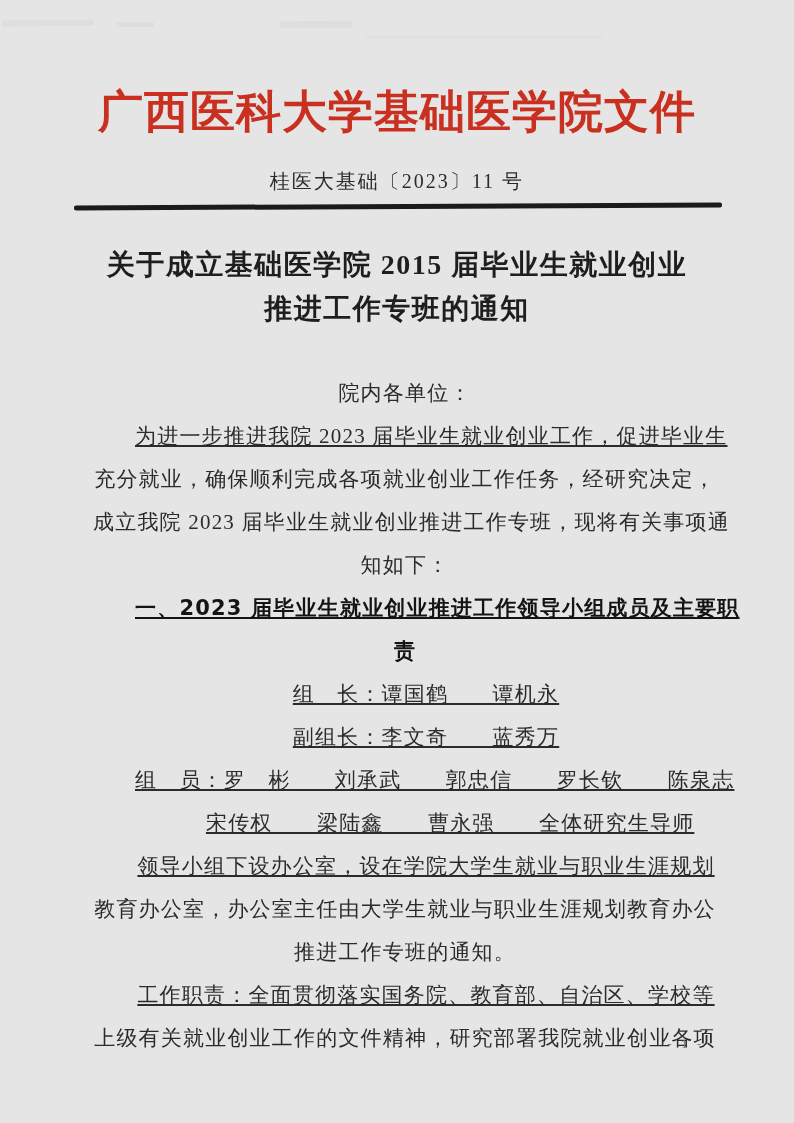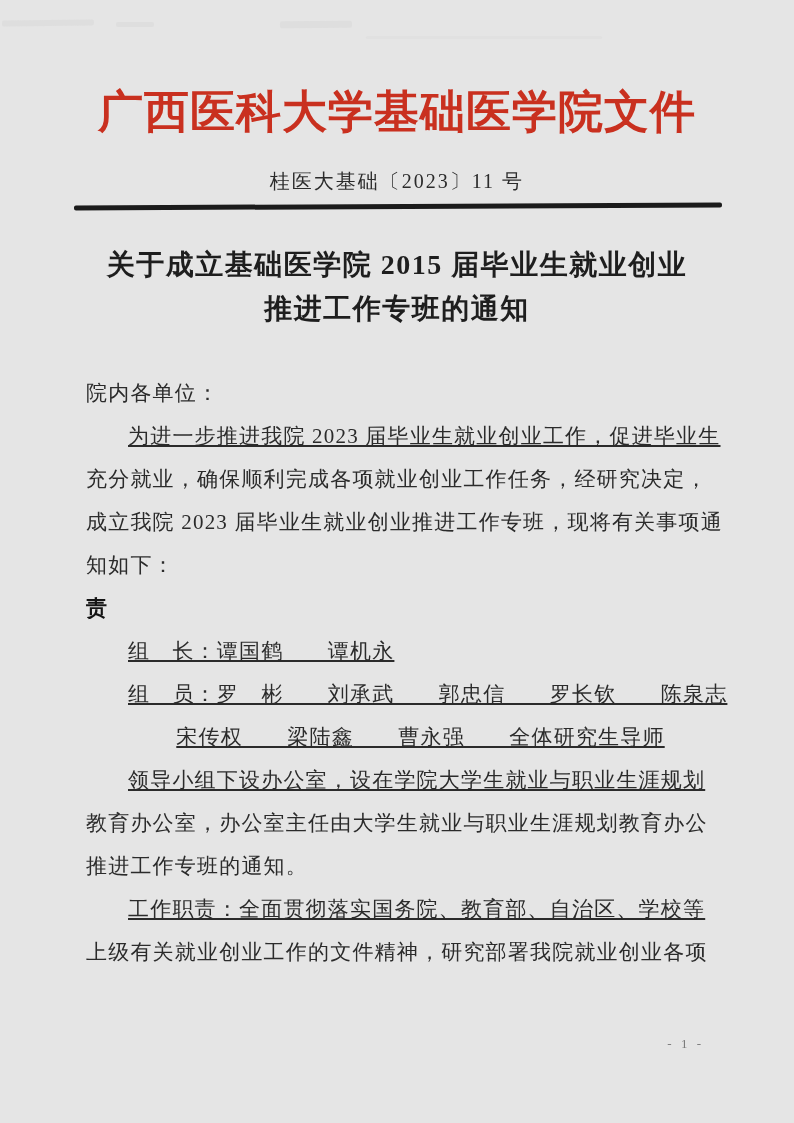--- a/index.html
+++ b/index.html
@@ -59,22 +59,23 @@
     font-family: "Liberation Serif", "DejaVu Serif", serif;
     font-weight: bold;
     font-size: 28px;
     letter-spacing: 1.5px;
     line-height: 44px;
     color: #1e1e1e;
     white-space: nowrap;
   }
   .body-text {
     position: absolute;
-    top: 372px; left: 86px;
+    top: 372px; left: 93px;
     width: 624px;
+    text-align: center;
   }
   .line {
     height: 43px;
     line-height: 43px;
     font-size: 21px;
     letter-spacing: 1.2px;
     white-space: nowrap;
     color: #2b2b2b;
   }
   .l-indent  { text-indent: 2em; text-decoration: underline; }
@@ -113,22 +114,24 @@
     <div>关于成立基础医学院 2015 届毕业生就业创业</div>
     <div>推进工作专班的通知</div>
   </div>
 
   <div class="body-text">
     <div class="line">院内各单位：</div>
     <div class="line l-indent">为进一步推进我院 2023 届毕业生就业创业工作，促进毕业生</div>
     <div class="line">充分就业，确保顺利完成各项就业创业工作任务，经研究决定，</div>
     <div class="line">成立我院 2023 届毕业生就业创业推进工作专班，现将有关事项通</div>
     <div class="line">知如下：</div>
+    <div class="line l-indent l-bold">一、2023 届毕业生就业创业推进工作领导小组成员及主要职</div>
     <div class="line l-bold">责</div>
     <div class="line l-indent">组　长：谭国鹤　　谭机永</div>
+    <div class="line l-indent">副组长：李文奇　　蓝秀万</div>
     <div class="line l-indent">组　员：罗　彬　　刘承武　　郭忠信　　罗长钦　　陈泉志</div>
     <div class="line l-names2">宋传权　　梁陆鑫　　曹永强　　全体研究生导师</div>
     <div class="line l-indent">领导小组下设办公室，设在学院大学生就业与职业生涯规划</div>
     <div class="line">教育办公室，办公室主任由大学生就业与职业生涯规划教育办公</div>
     <div class="line">推进工作专班的通知。</div>
     <div class="line l-indent">工作职责：全面贯彻落实国务院、教育部、自治区、学校等</div>
     <div class="line">上级有关就业创业工作的文件精神，研究部署我院就业创业各项</div>
   </div>
 
   <div class="page-number">- 1 -</div>

